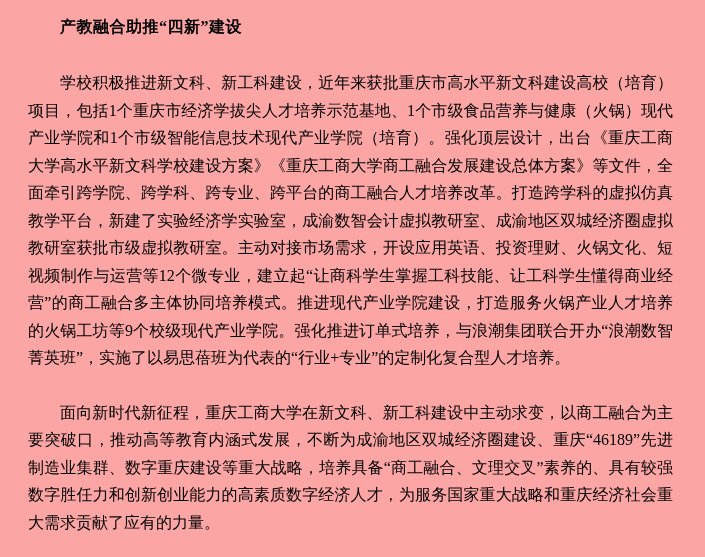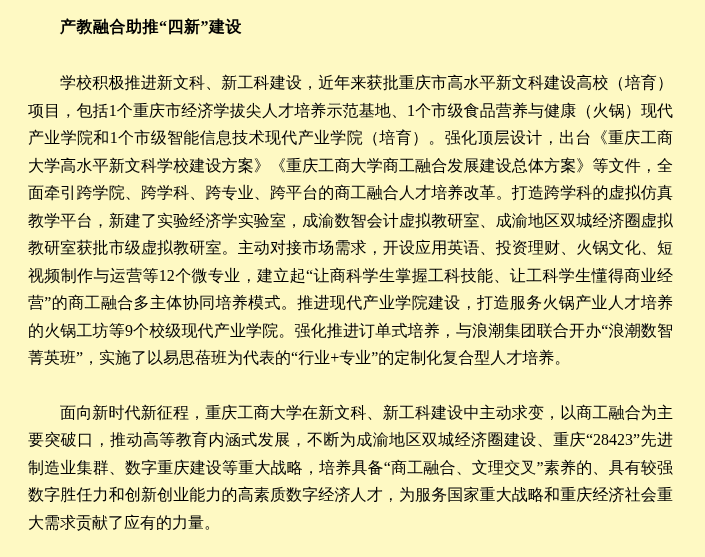--- a/index.html
+++ b/index.html
@@ -5,21 +5,21 @@
   html, body {
     margin: 0;
     padding: 0;
     background: #ffffff;
   }
   .page {
     position: relative;
     width: 705px;
     height: 557px;
     box-sizing: border-box;
-    background: #fef9c3;
+    background: #fca5a5;
     padding: 13px 28px 0 28px;
     overflow: hidden;
     font-family: "Liberation Serif", "DejaVu Serif", serif;
     color: #000000;
   }
   .doc-title {
     font-size: 16px;
     line-height: 27px;
     font-weight: bold;
     text-indent: 2em;
@@ -37,14 +37,14 @@
   }
 </style>
 </head>
 <body>
 
 <div class="page">
   <h1 class="doc-title">产教融合助推“四新”建设</h1>
 
   <p class="doc-para">学校积极推进新文科、新工科建设，近年来获批重庆市高水平新文科建设高校（培育）项目，包括1个重庆市经济学拔尖人才培养示范基地、1个市级食品营养与健康（火锅）现代产业学院和1个市级智能信息技术现代产业学院（培育）。强化顶层设计，出台《重庆工商大学高水平新文科学校建设方案》《重庆工商大学商工融合发展建设总体方案》等文件，全面牵引跨学院、跨学科、跨专业、跨平台的商工融合人才培养改革。打造跨学科的虚拟仿真教学平台，新建了实验经济学实验室，成渝数智会计虚拟教研室、成渝地区双城经济圈虚拟教研室获批市级虚拟教研室。主动对接市场需求，开设应用英语、投资理财、火锅文化、短视频制作与运营等12个微专业，建立起“让商科学生掌握工科技能、让工科学生懂得商业经营”的商工融合多主体协同培养模式。推进现代产业学院建设，打造服务火锅产业人才培养的火锅工坊等9个校级现代产业学院。强化推进订单式培养，与浪潮集团联合开办“浪潮数智菁英班”，实施了以易思蓓班为代表的“行业+专业”的定制化复合型人才培养。</p>
 
-  <p class="doc-para">面向新时代新征程，重庆工商大学在新文科、新工科建设中主动求变，以商工融合为主要突破口，推动高等教育内涵式发展，不断为成渝地区双城经济圈建设、重庆“28423”先进制造业集群、数字重庆建设等重大战略，培养具备“商工融合、文理交叉”素养的、具有较强数字胜任力和创新创业能力的高素质数字经济人才，为服务国家重大战略和重庆经济社会重大需求贡献了应有的力量。</p>
+  <p class="doc-para">面向新时代新征程，重庆工商大学在新文科、新工科建设中主动求变，以商工融合为主要突破口，推动高等教育内涵式发展，不断为成渝地区双城经济圈建设、重庆“46189”先进制造业集群、数字重庆建设等重大战略，培养具备“商工融合、文理交叉”素养的、具有较强数字胜任力和创新创业能力的高素质数字经济人才，为服务国家重大战略和重庆经济社会重大需求贡献了应有的力量。</p>
 </div>
 
 </body></html>

